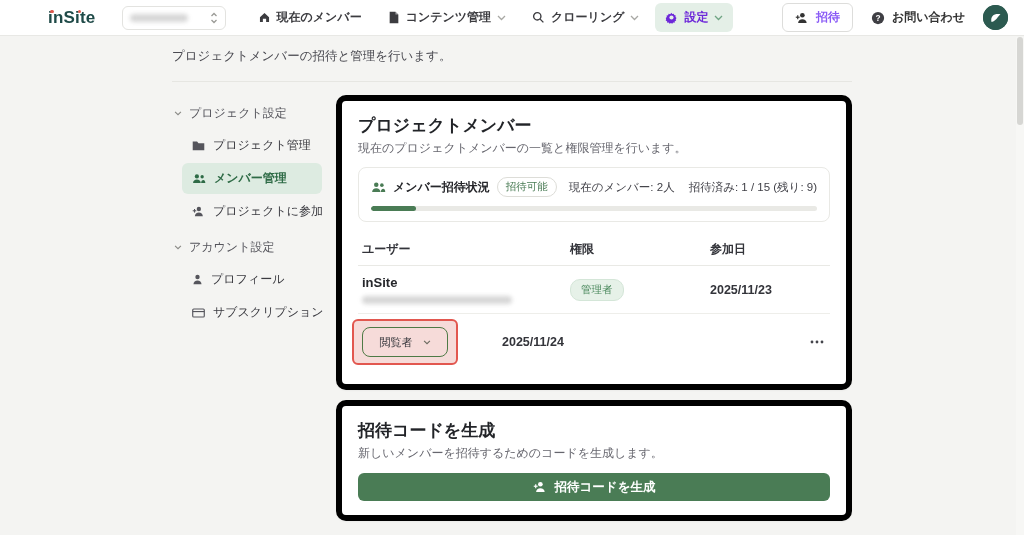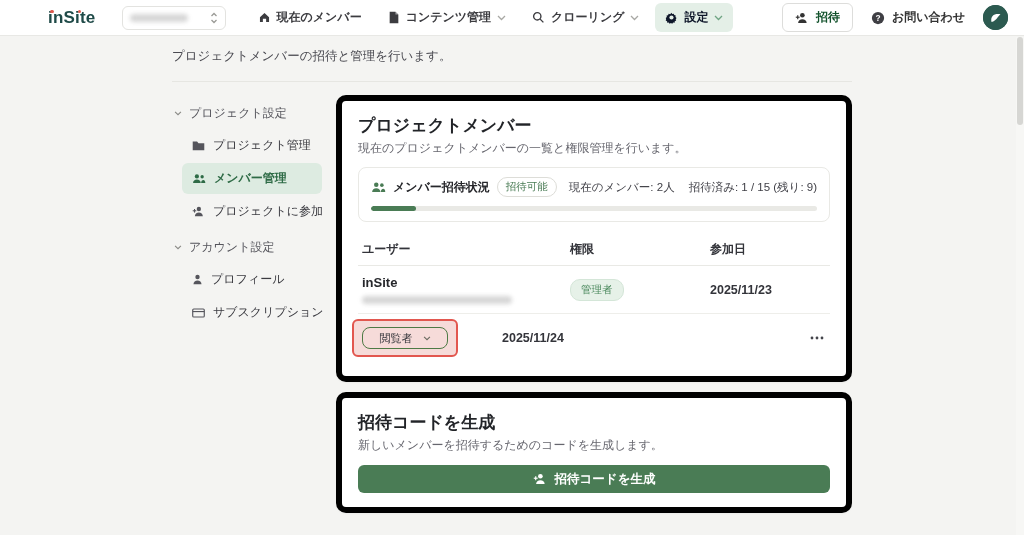--- a/index.html
+++ b/index.html
@@ -22,26 +22,26 @@
     display:flex; align-items:center; justify-content:space-between; padding:0 7px; margin-right:22px;
   }
   .blur-bar { height:8px; border-radius:4px; background:#b6b6b6; filter:blur(2px); opacity:.55; }
   .nav { display:flex; align-items:center; gap:6px; }
   .nav-item {
     display:flex; align-items:center; gap:6px; padding:6px 10px; border-radius:6px;
     font-size:12px; font-weight:bold; color:#3c3c40; cursor:pointer; white-space:nowrap;
   }
   .nav-item svg { flex:0 0 auto; }
   .nav-item .chev { color:#a8a8a4; }
-  .nav-item.active { background:#e4efe7; color:#0f172a; }
+  .nav-item.active { background:#e4efe7; color:#6d28d9; }
   .nav-item.active .chev { color:#6fa483; }
   .top-right { margin-left:auto; display:flex; align-items:center; gap:18px; }
   .invite-btn {
     display:flex; align-items:center; gap:7px; border:1px solid #dddddb; border-radius:6px;
-    background:#fff; padding:5px 12px; font-size:12px; font-weight:bold; color:#14532d; cursor:pointer;
+    background:#fff; padding:5px 12px; font-size:12px; font-weight:bold; color:#8b5cf6; cursor:pointer;
   }
   .contact { display:flex; align-items:center; gap:7px; font-size:12px; font-weight:bold; color:#333; cursor:pointer; }
   .avatar { width:25px; height:25px; border-radius:50%; background:#2c5a50; display:flex; align-items:center; justify-content:center; cursor:pointer; }
   
   .page-head { width:680px; margin:0 auto; padding-top:12px; }
   .page-sub { font-size:12.5px; color:#4b4b52; }
   .page-divider { border:none; border-top:1px solid #e6e6e2; margin-top:16px; }
   
   .content { width:680px; margin:13px auto 0; display:flex; align-items:flex-start; }
   .sidebar { width:150px; flex:0 0 auto; padding-top:4px; }
@@ -87,21 +87,21 @@
   .badge-role {
     display:inline-block; font-size:10.5px; color:#4d8a5f; background:#e6f1e8;
     border:1px solid #d4e6d8; border-radius:10px; padding:3px 10px;
   }
   .date-text { font-size:12.5px; font-weight:bold; color:#33343a; }
   .hl-wrap {
     display:inline-flex; background:#f6dbd9; border:2px solid #e2574f; border-radius:6px;
     padding:6px 8px; margin:-4px 0 -4px -10px;
   }
   .role-select {
-    width:86px; height:22px; border:1.5px solid #4e7a45; border-radius:8px; background:transparent;
+    width:86px; height:30px; border:1.5px solid #4e7a45; border-radius:8px; background:transparent;
     display:flex; align-items:center; justify-content:center; gap:10px;
     font-size:11px; color:#33343a; cursor:pointer;
   }
   .role-select .chev { color:#6b6b60; }
   .ellipsis-btn { cursor:pointer; display:flex; align-items:center; color:#44454b; padding:2px; }
   
   .gen-btn {
     margin-top:12px; width:100%; height:28px; border:none; border-radius:6px;
     background:#4a7c55; color:#fff; font-size:12.5px; font-weight:bold;
     display:flex; align-items:center; justify-content:center; gap:8px; cursor:pointer;

